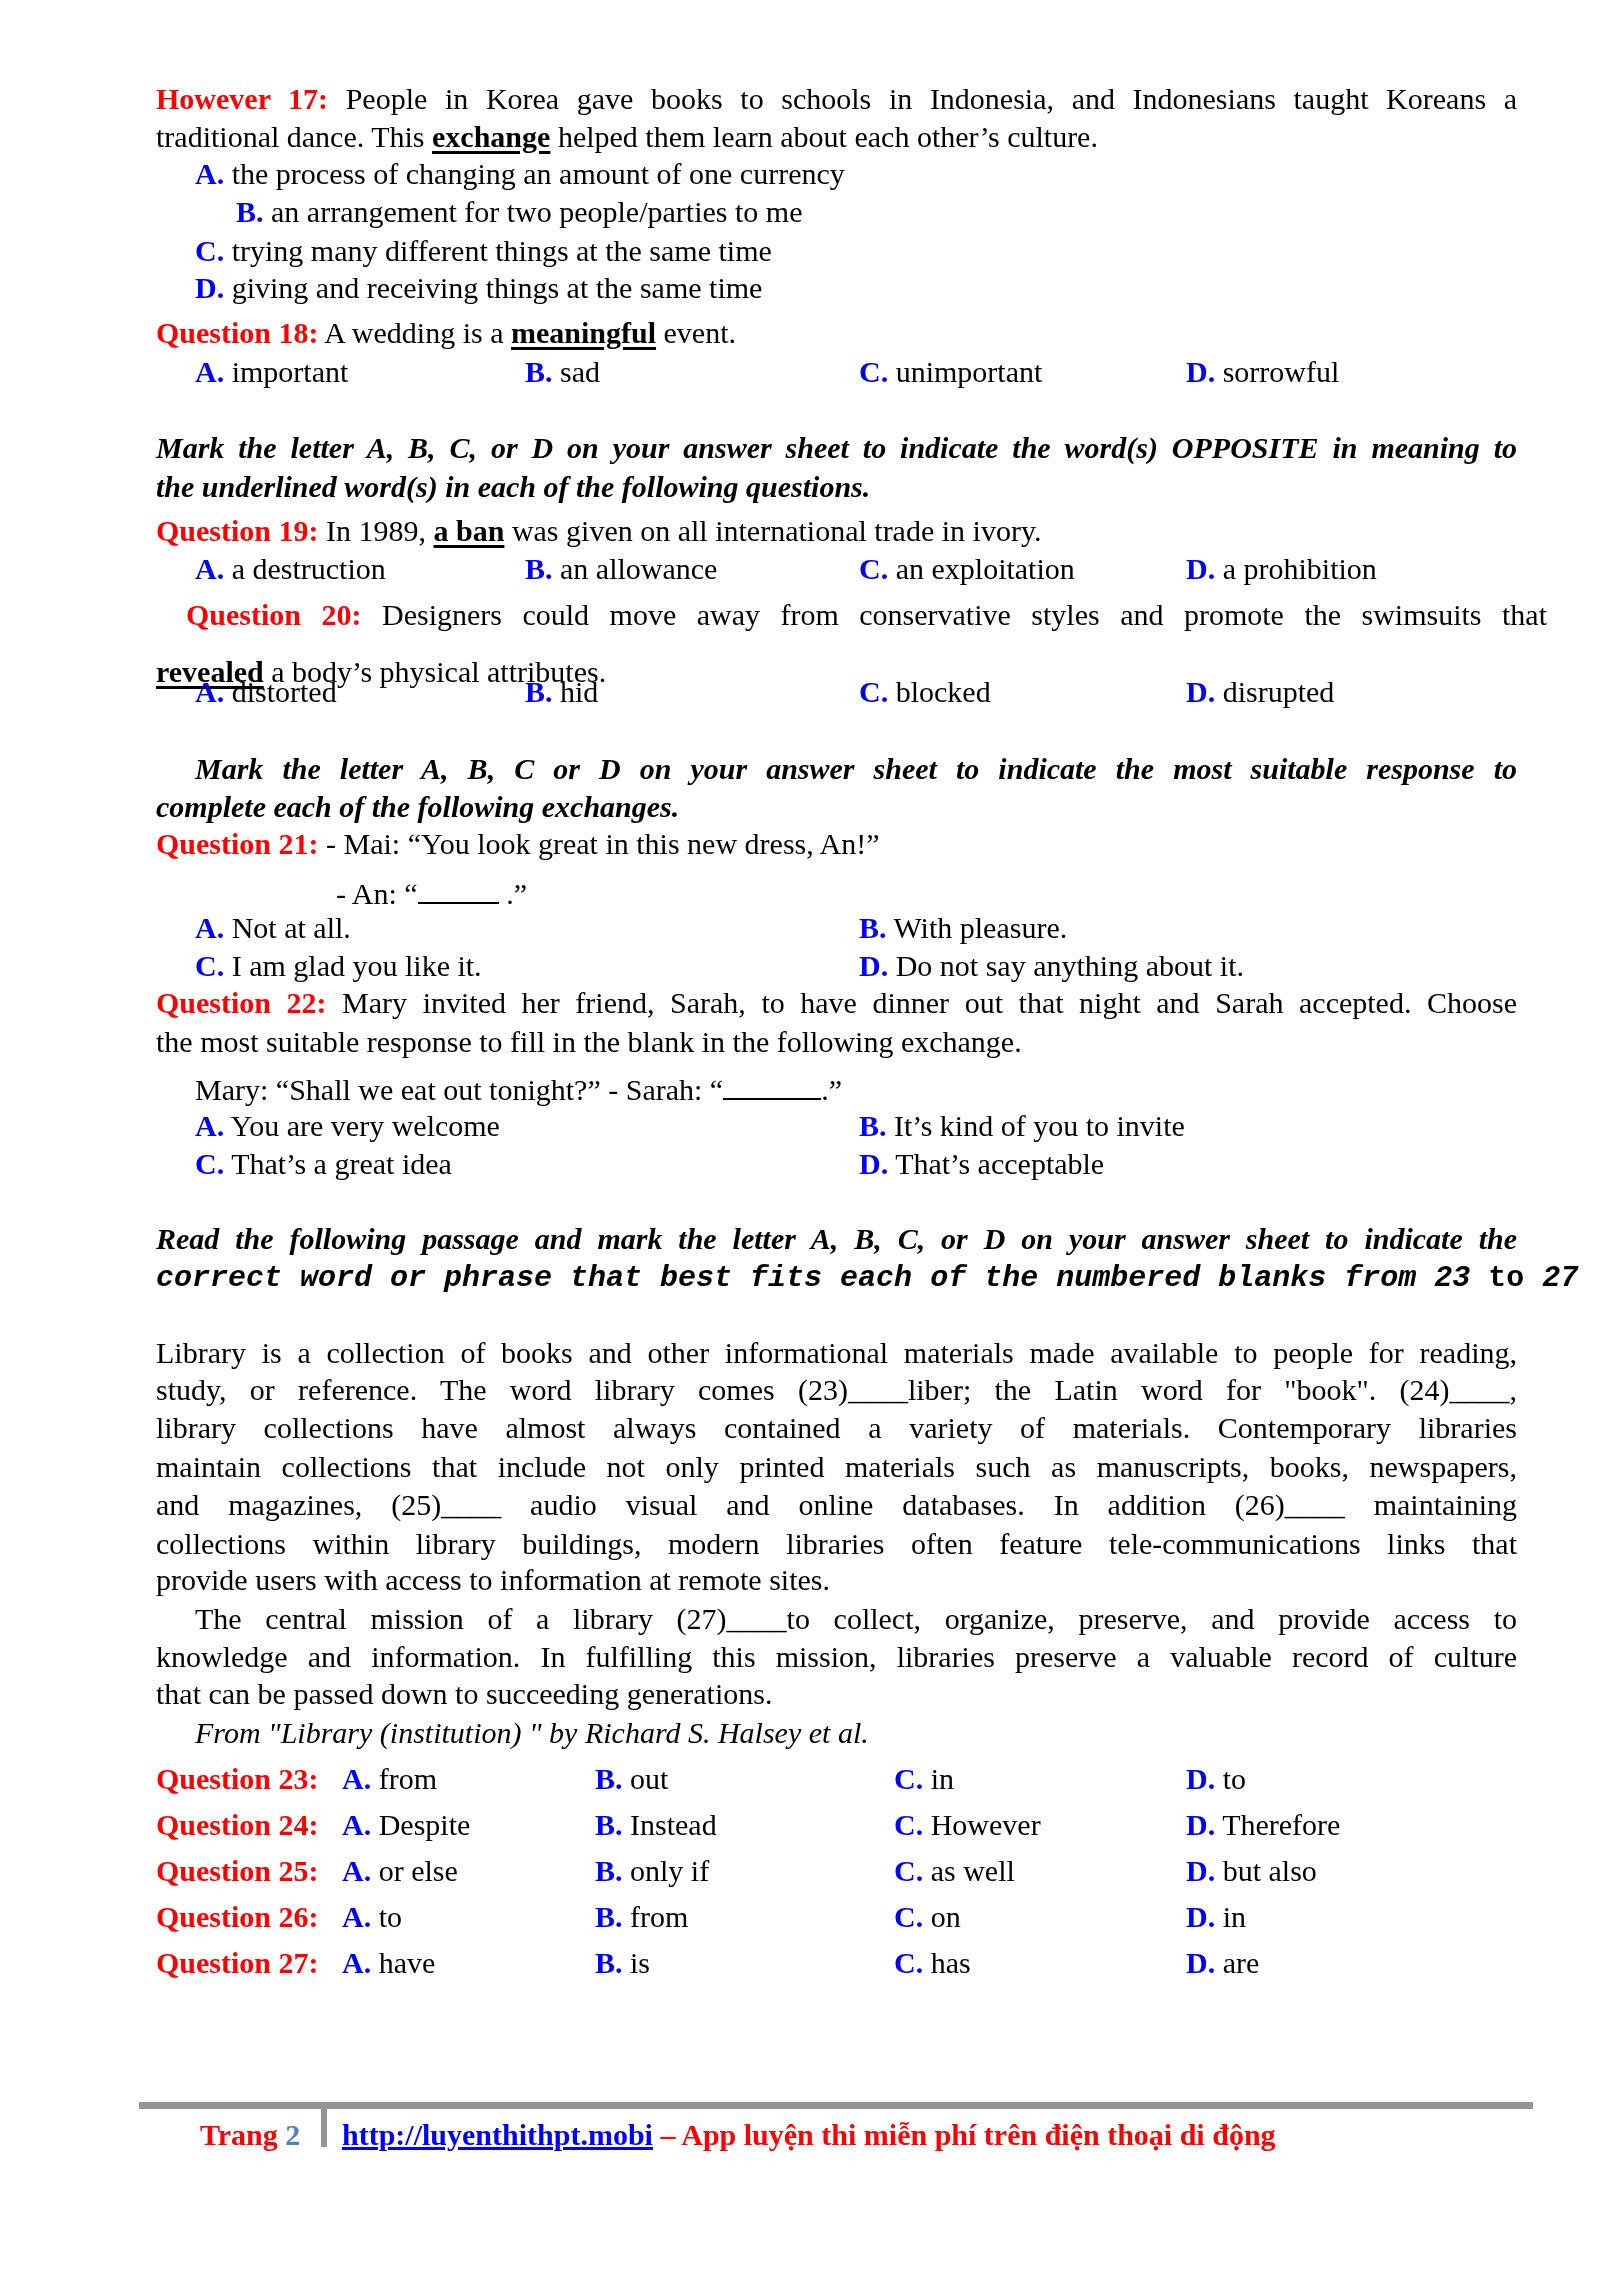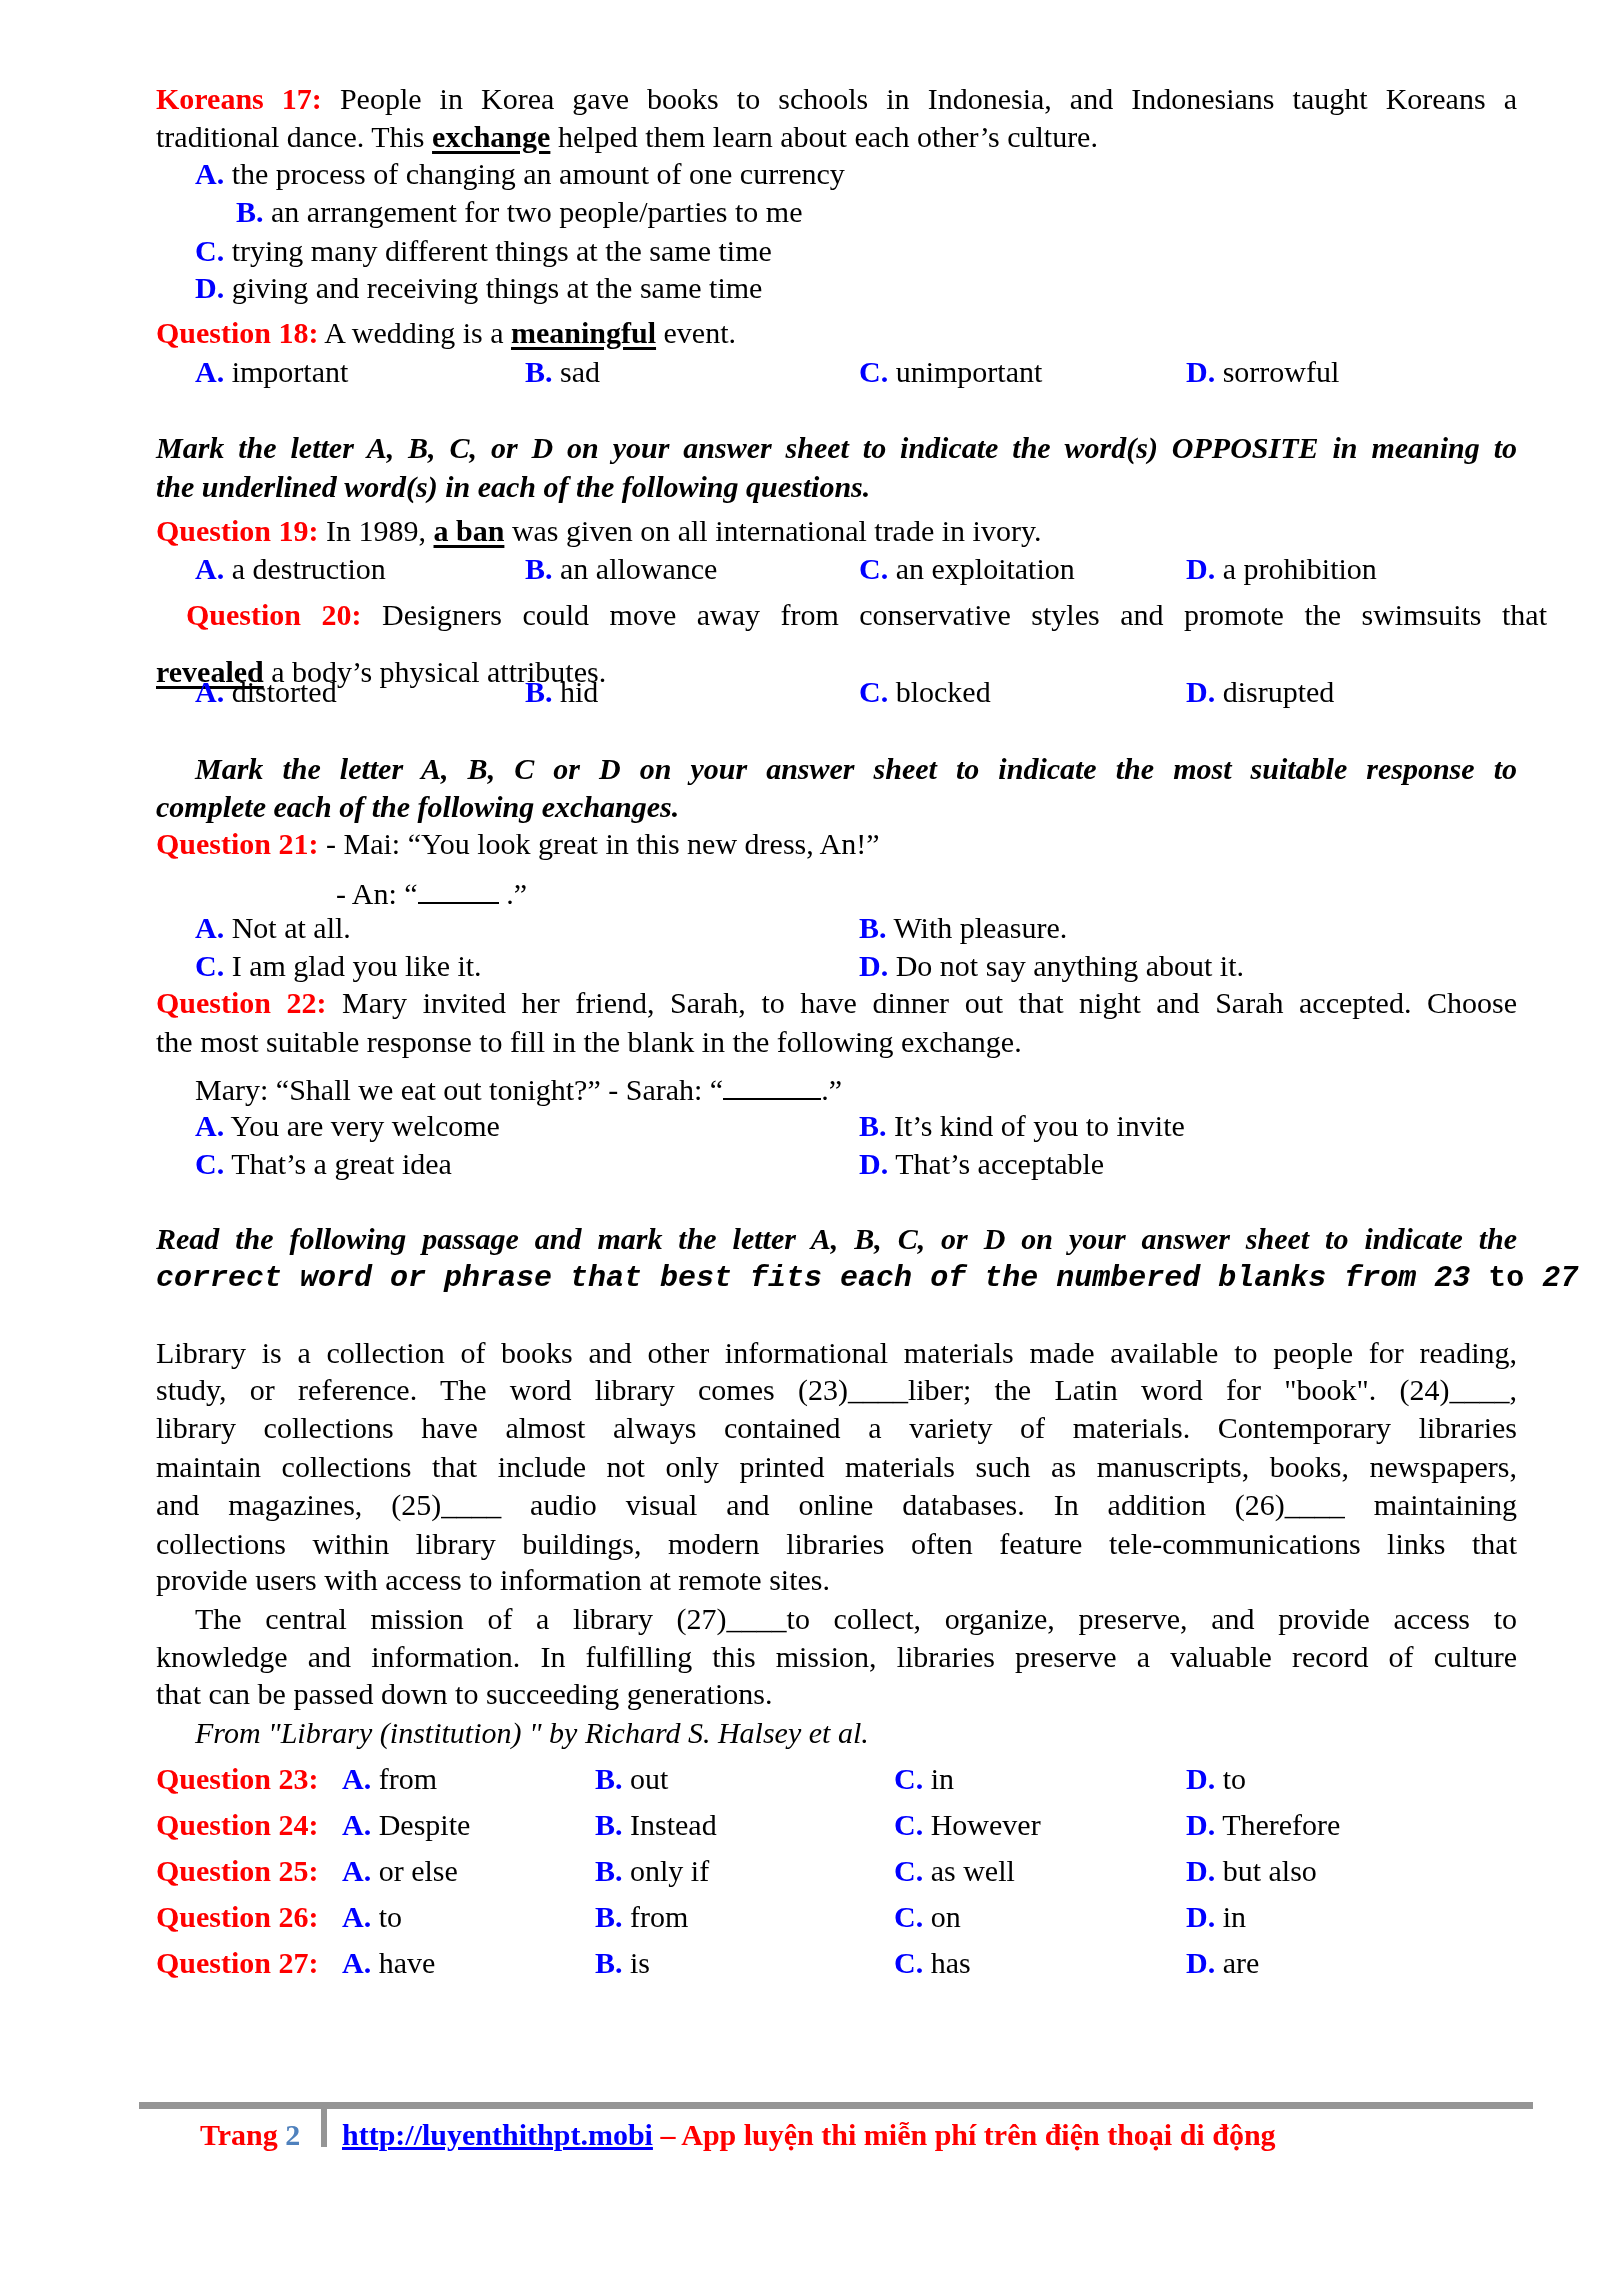--- a/index.html
+++ b/index.html
@@ -16,21 +16,21 @@
   .footer-rule { position: absolute; left: 139px; top: 2102px; width: 1394px; height: 6.5px; background: #959595; }
   .footer-bar { position: absolute; left: 321px; top: 2109px; width: 5.9px; height: 38px; background: #959595; }
   .footer { position: absolute; top: 2120px; font-size: 30px; font-weight: bold; line-height: 1; white-space: nowrap; }
   .red { color: #ff0000; }
   .pgnum { color: #4f81bd; }
   .link { color: #0000ff; text-decoration: underline; text-decoration-thickness: 3.3px; }
 </style>
 </head>
 <body>
 
-<div class="ln just" style="left:156px; top:84px;"><span class="q">Koreans 17:</span><span> People in Korea gave books to schools in Indonesia, and Indonesians taught Koreans a</span></div>
+<div class="ln just" style="left:156px; top:84px;"><span class="q">However 17:</span><span> People in Korea gave books to schools in Indonesia, and Indonesians taught Koreans a</span></div>
 <div class="ln" style="left:156px; top:122px;"><span>traditional dance. This </span><span class="ul">exchange</span><span> helped them learn about each other’s culture.</span></div>
 <div class="ln" style="left:195px; top:159px;"><span class="opt">A.</span><span> the process of changing an amount of one currency</span></div>
 <div class="ln" style="left:195px; top:197px;margin-left:41px;"><span class="opt">B.</span><span> an arrangement for two people/parties to me</span></div>
 <div class="ln" style="left:195px; top:236px;"><span class="opt">C.</span><span> trying many different things at the same time</span></div>
 <div class="ln" style="left:195px; top:273px;"><span class="opt">D.</span><span> giving and receiving things at the same time</span></div>
 
 <div class="ln" style="left:156px; top:318px;"><span class="q">Question 18:</span><span> A wedding is a </span><span class="ul">meaningful</span><span> event.</span></div>
 <div class="ln" style="left:195px; top:357px;"><span class="opt">A.</span><span> important</span></div>
 <div class="ln" style="left:525px; top:357px;"><span class="opt">B.</span><span> sad</span></div>
 <div class="ln" style="left:859px; top:357px;"><span class="opt">C.</span><span> unimportant</span></div>

